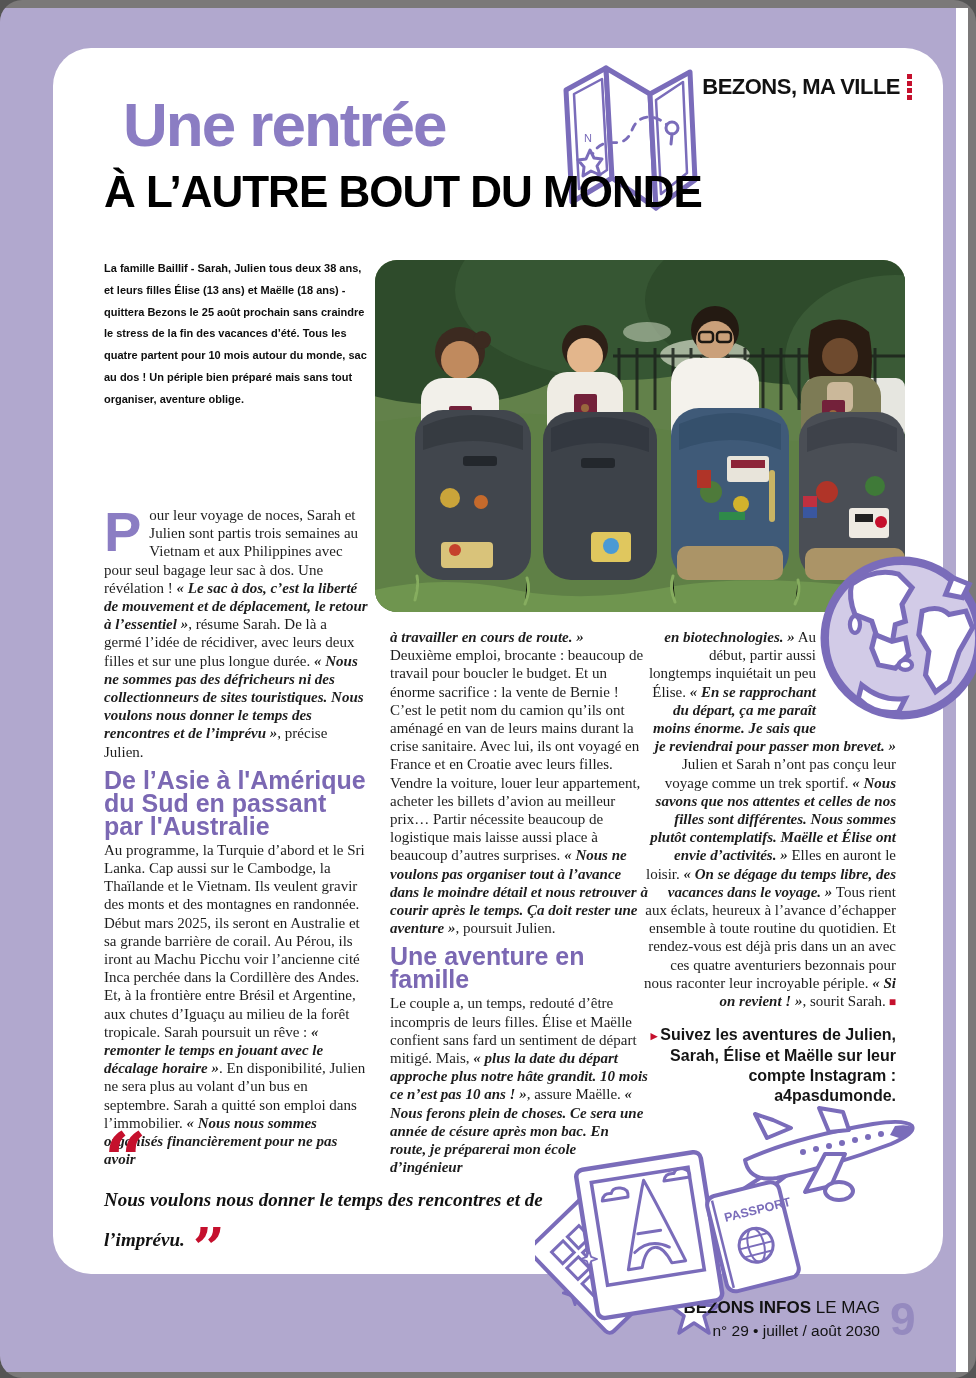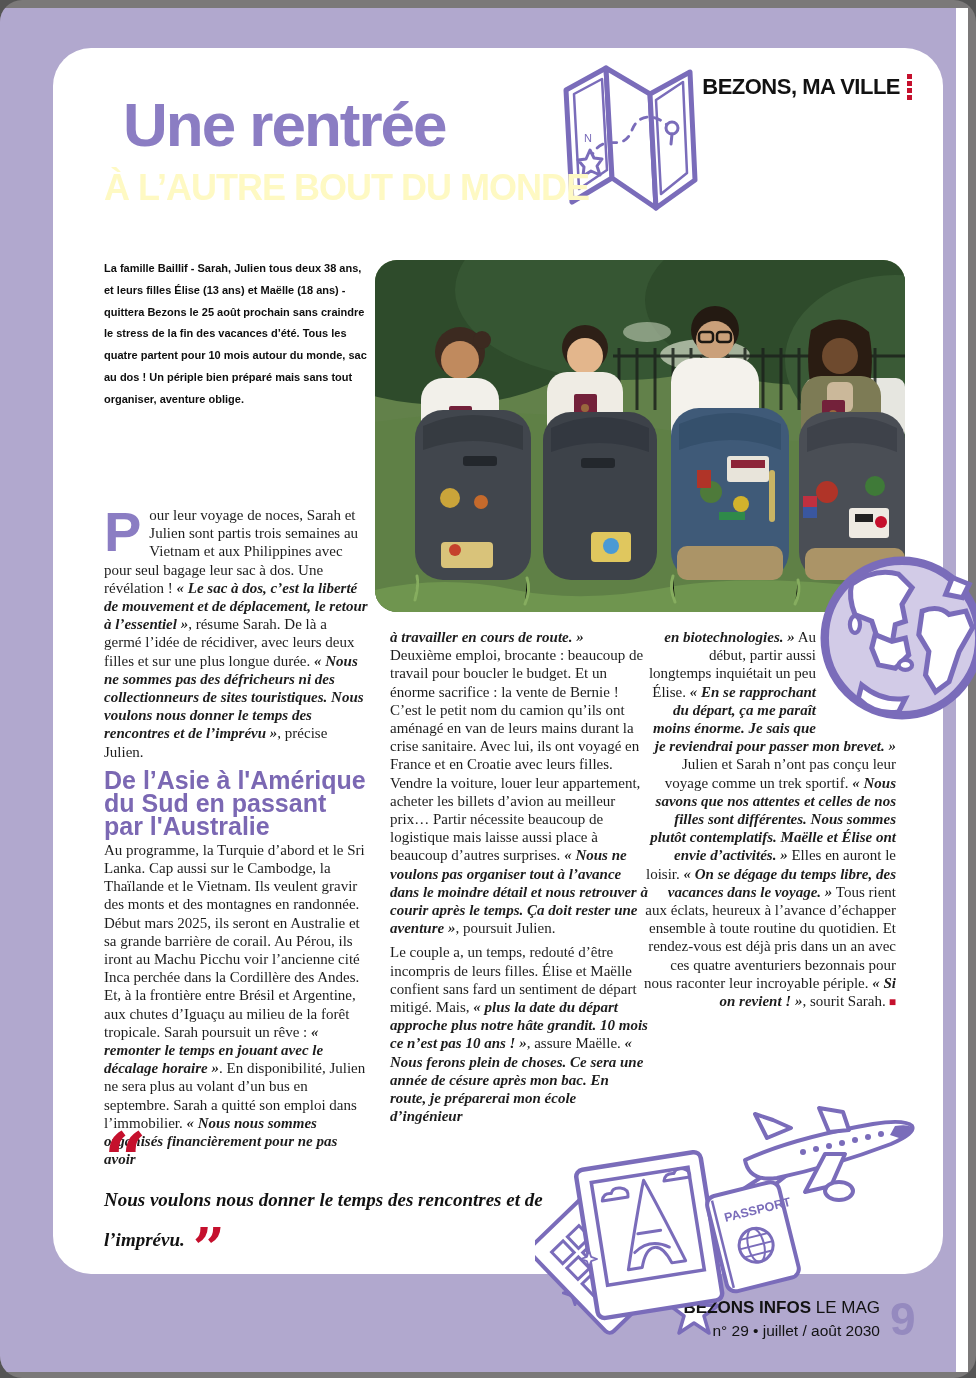--- a/index.html
+++ b/index.html
@@ -15,22 +15,22 @@
   .edge-sliver{position:absolute;left:956px;top:8px;width:12px;height:1364px;background:#fff;}
   .card{position:absolute;left:53px;top:48px;width:890px;height:1226px;background:var(--card,#fff);
         border-radius:38px;}
   
   .section-label{position:absolute;top:74px;right:64px;display:flex;align-items:center;gap:7px;z-index:5;}
   .section-label .txt{font-weight:bold;font-size:22px;letter-spacing:-0.5px;color:#121212;white-space:nowrap;}
   .red-dots{display:flex;flex-direction:column;gap:2px;}
   .red-dots i{width:5px;height:5px;background:var(--accent_red,#c5102d);display:block;}
   .title1{position:absolute;left:104px;top:94px;font-size:62px;line-height:1;font-weight:bold;
           letter-spacing:-2px;color:var(--title_purple,#8b7dc3);z-index:4;margin-left:19px;}
-  .title2{position:absolute;left:104px;top:170px;font-size:36px;line-height:1;font-weight:bold;
-          letter-spacing:-1px;color:#fef9c3;z-index:4;}
+  .title2{position:absolute;left:104px;top:170px;font-size:44px;line-height:1;font-weight:bold;
+          letter-spacing:-1px;color:#000000;z-index:4;}
   .doodle{position:absolute;z-index:3;}
   
   .lead{position:absolute;left:104px;top:258px;width:268px;font-weight:bold;font-size:11px;
         line-height:21.8px;color:#0e0e0e;z-index:4;}
   .photo{position:absolute;left:375px;top:260px;width:530px;height:352px;border-radius:22px;
          overflow:hidden;z-index:4;}
   
   .col{position:absolute;font-family:"Liberation Serif",serif;font-size:15px;line-height:18.2px;
        color:var(--text,#1d1d1d);z-index:4;}
   .col p{margin:0 0 6px 0;}
@@ -222,26 +222,30 @@
   </div>
 
   <div class="col col1">
     <p><span class="dropcap">P</span><span><span>our leur voyage de noces, Sarah et Julien sont partis trois semaines au Vietnam et aux Philippines avec pour seul bagage leur sac à dos. Une révélation ! </span><span class="seg-i">« Le sac à dos, c’est la liberté de mouvement et de déplacement, le retour à l’essentiel »</span><span>, résume Sarah. De là a germé l’idée de récidiver, avec leurs deux filles et sur une plus longue durée. </span><span class="seg-i">« Nous ne sommes pas des défricheurs ni des collectionneurs de sites touristiques. Nous voulons nous donner le temps des rencontres et de l’imprévu »</span><span>, précise Julien.</span></span></p>
     <div class="subhead">De l’Asie à l'Amérique du Sud en passant par l'Australie</div>
     <p><span><span>Au programme, la Turquie d’abord et le Sri Lanka. Cap aussi sur le Cambodge, la Thaïlande et le Vietnam. Ils veulent gravir des monts et des montagnes en randonnée. Début mars 2025, ils seront en Australie et sa grande barrière de corail. Au Pérou, ils iront au Machu Picchu voir l’ancienne cité Inca perchée dans la Cordillère des Andes. Et, à la frontière entre Brésil et Argentine, aux chutes d’Iguaçu au milieu de la forêt tropicale. Sarah poursuit un rêve : </span><span class="seg-i">« remonter le temps en jouant avec le décalage horaire »</span><span>. En disponibilité, Julien ne sera plus au volant d’un bus en septembre. Sarah a quitté son emploi dans l’immobilier. </span><span class="seg-i">« Nous nous sommes organisés financièrement pour ne pas avoir</span></span></p>
   </div>
 
   <div class="col col2">
     <p><span><span class="seg-i">à travailler en cours de route. »</span><span> Deuxième emploi, brocante : beaucoup de travail pour boucler le budget. Et un énorme sacrifice : la vente de Bernie ! C’est le petit nom du camion qu’ils ont aménagé en van de leurs mains durant la crise sanitaire. Avec lui, ils ont voyagé en France et en Croatie avec leurs filles. Vendre la voiture, louer leur appartement, acheter les billets d’avion au meilleur prix… Partir nécessite beaucoup de logistique mais laisse aussi place à beaucoup d’autres surprises. </span><span class="seg-i">« Nous ne voulons pas organiser tout à l’avance dans le moindre détail et nous retrouver à courir après le temps. Ça doit rester une aventure »</span><span>, poursuit Julien.</span></span></p>
+    <div class="subhead">Une aventure en famille</div>
     <p><span><span>Le couple a, un temps, redouté d’être incompris de leurs filles. Élise et Maëlle confient sans fard un sentiment de départ mitigé. Mais, </span><span class="seg-i">« plus la date du départ approche plus notre hâte grandit. 10 mois ce n’est pas 10 ans ! »</span><span>, assure Maëlle. </span><span class="seg-i">« Nous ferons plein de choses. Ce sera une année de césure après mon bac. En route, je préparerai mon école d’ingénieur</span></span></p>
   </div>
 
   <div class="col col3">
     <div class="globe-spacer"></div>
     <p><span><span class="seg-i">en biotechnologies. »</span><span> Au début, partir aussi longtemps inquiétait un peu Élise. </span><span class="seg-i">« En se rapprochant du départ, ça me paraît moins énorme. Je sais que je reviendrai pour passer mon brevet. »</span><span> Julien et Sarah n’ont pas conçu leur voyage comme un trek sportif. </span><span class="seg-i">« Nous savons que nos attentes et celles de nos filles sont différentes. Nous sommes plutôt contemplatifs. Maëlle et Élise ont envie d’activités. »</span><span> Elles en auront le loisir. </span><span class="seg-i">« On se dégage du temps libre, des vacances dans le voyage. »</span><span> Tous rient aux éclats, heureux à l’avance d’échapper ensemble à toute routine du quotidien. Et rendez-vous est déjà pris dans un an avec ces quatre aventuriers bezonnais pour nous raconter leur incroyable périple. </span><span class="seg-i">« Si on revient ! »</span><span>, sourit Sarah.</span><span class="seg-end"> ■</span></span></p>
+    <div class="insta-note">
+      <span class="marker">▸</span><span>Suivez les aventures de Julien, Sarah, Élise et Maëlle sur leur compte Instagram : a4pasdumonde.</span>
+    </div>
   </div>
 
   <div class="doodle" style="left:818px;top:554px;width:168px;height:168px;z-index:5;">
     <svg viewBox="0 0 100 100" width="168" height="168">
       <circle cx="50" cy="50" r="46" fill="#d2cbe7" stroke="#7a6cba" stroke-width="5"></circle>
       <path class="fillw" stroke-width="3" d="M20,18 q14,-10 28,-6 l8,8 -6,10 2,10 -6,2 -2,12 -8,-2 -4,-12 -10,-4 q-4,-10 -2,-18 Z"></path>
       <path class="fillw" stroke-width="3" d="M62,34 q10,-4 16,2 l10,-2 4,10 -8,14 -6,18 -8,6 -6,-10 2,-14 -6,-10 2,-14 Z"></path>
       <path class="fillw" stroke-width="3" d="M80,14 l10,4 -4,8 -10,-2 Z"></path>
       <path class="fillw" stroke-width="3" d="M34,48 l10,4 8,-2 2,10 -8,8 -10,-2 -4,-10 Z"></path>
       <path class="fillw" stroke-width="3" d="M26,78 q12,10 26,8 l-4,8 q-14,2 -24,-8 Z"></path>

